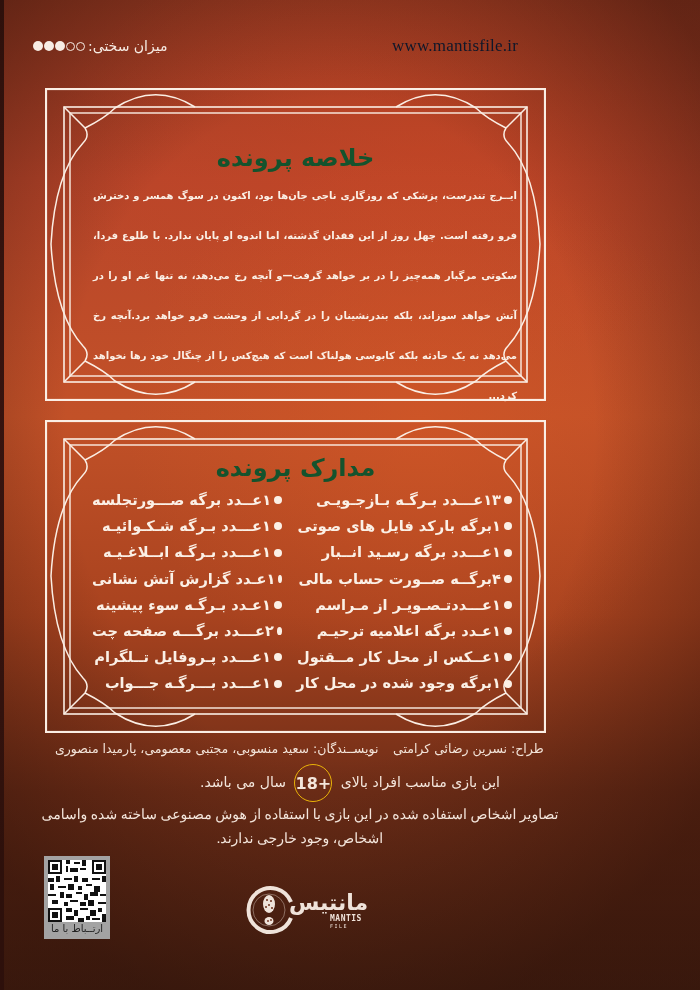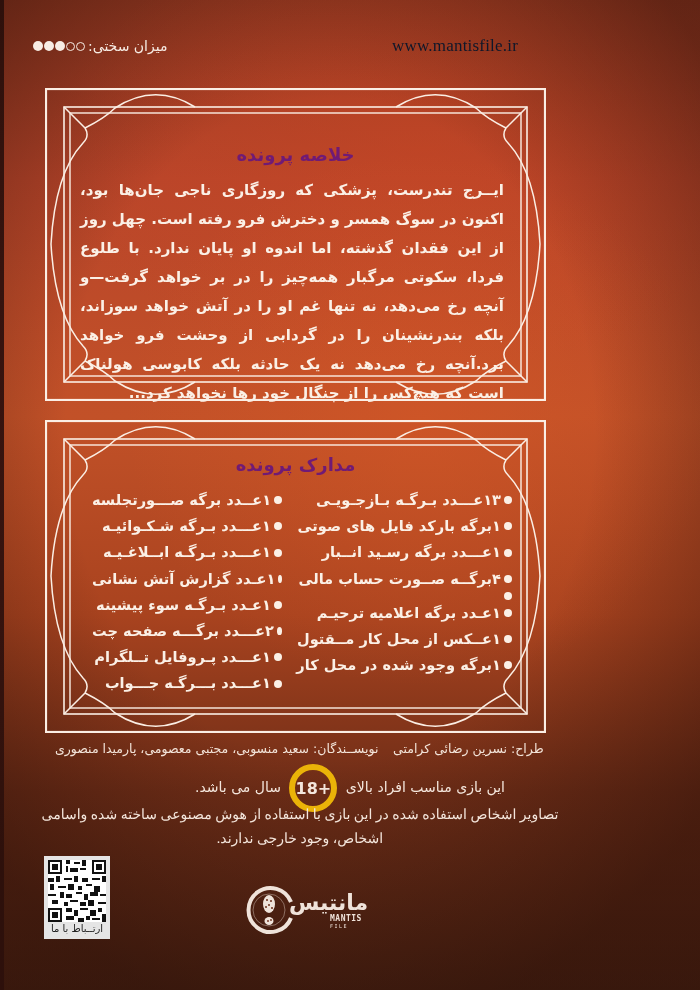--- a/index.html
+++ b/index.html
@@ -19,44 +19,44 @@
   .top-url { position: absolute; left: 392px; top: 36px; font-family: "Liberation Serif", serif; font-size: 17px; color: #0f172a; letter-spacing: 0.2px; }
   .difficulty { position: absolute; left: 33px; top: 38px; display: flex; align-items: center; direction: ltr; }
   .difficulty .dots { display: flex; gap: 1px; margin-right: 3px; }
   .dot { width: 10px; height: 10px; border-radius: 50%; box-sizing: border-box; display: inline-block; }
   .dot.filled { background: #f7ece4; }
   .dot.empty { border: 1.6px solid #f7ece4; width: 9px; height: 9px; margin-top: 1px; }
   .difficulty .label { font-size: 14px; direction: rtl; color: #f7ece4; }
 
   .frame { position: absolute; }
   .frame svg { position: absolute; left: 0; top: 0; }
-  .frame-title { position: absolute; left: 0; width: 100%; text-align: center; font-weight: bold; font-size: 18px; color: #701a75; direction: rtl; }
+  .frame-title { position: absolute; left: 0; width: 100%; text-align: center; font-weight: bold; font-size: 24px; color: #14532d; direction: rtl; }
 
   .summary-text {
-    position: absolute; left: 80px; top: 176px; width: 424px;
+    position: absolute; left: 93px; top: 176px; width: 424px;
     direction: rtl; text-align: justify; text-align-last: right;
-    font-size: 15px; line-height: 29px; font-weight: bold; color: #fbf0e6;
+    font-size: 10px; line-height: 40px; font-weight: bold; color: #fbf0e6;
   }
 
   .docs { position: absolute; left: 92px; top: 487px; width: 420px; display: flex; direction: rtl; justify-content: space-between; }
   .docs ul { list-style: none; margin: 0; padding: 0; }
   .docs li { font-size: 14.6px; font-weight: bold; line-height: 26.2px; white-space: nowrap; color: #fbf0e6; display: flex; align-items: center; }
   .docs li .bullet { width: 8px; height: 8px; border-radius: 50%; background: #fbf0e6; display: inline-block; margin-left: 3px; }
   .docs .col-right { width: 222px; text-align: center; }
   .docs .col-left { width: 190px; }
 
   .credits { position: absolute; top: 741px; font-size: 12.5px; direction: rtl; color: #f3e4d9; white-space: nowrap; }
   .credit-designer { left: 393px; }
   .credit-writers { left: 55px; }
 
   .age-line { position: absolute; left: 0; width: 700px; top: 764px; text-align: center; direction: rtl; font-size: 14px; color: #f4e6dc; }
-  .age-line .age-badge { display: inline-flex; align-items: center; justify-content: center; width: 36px; height: 36px; border: 6px solid #eab308; border-radius: 50%; font-weight: bold; font-size: 16px; vertical-align: middle; margin: 0 4px; direction: ltr; }
+  .age-line .age-badge { display: inline-flex; align-items: center; justify-content: center; width: 36px; height: 36px; border: 1px solid #eab308; border-radius: 50%; font-weight: bold; font-size: 16px; vertical-align: middle; margin: 0 4px; direction: ltr; }
   .disclaimer { position: absolute; left: 40px; width: 520px; top: 803px; text-align: center; direction: rtl; font-size: 14px; line-height: 24px; color: #f4e6dc; font-family: Liberation Serif, serif; }
 
-  .qr { position: absolute; left: 44px; top: 856px; width: 66px; height: 83px; background: #e5e5e5; box-sizing: border-box; padding: 4px 4px 0 4px; }
+  .qr { position: absolute; left: 44px; top: 856px; width: 66px; height: 83px; background: #a3a3a3; box-sizing: border-box; padding: 4px 4px 0 4px; }
   .qr svg { display: block; }
   .qr .qr-label { font-size: 10px; color: #222; text-align: center; direction: rtl; margin-top: 1px; }
 
   .logo { position: absolute; left: 241px; top: 882px; width: 120px; height: 56px; }
   .logo .wordmark { position: absolute; left: 48px; top: 8px; font-weight: bold; font-size: 22px; color: #efe3da; direction: rtl; letter-spacing: -1px; }
   .logo .sub { position: absolute; left: 89px; top: 32px; font-family: "DejaVu Sans Mono", monospace; font-weight: bold; font-size: 8px; color: #efe3da; letter-spacing: 0.5px; }
   .logo .sub2 { position: absolute; left: 89px; top: 41px; font-family: "DejaVu Sans Mono", monospace; font-size: 5px; color: #efe3da; letter-spacing: 1.5px; }
 </style>
 </head>
 <body>
@@ -120,20 +120,21 @@
     <li>
         <span class="bullet"></span>
         <span>۱عـــدد برگه رسـید انــبار</span>
       </li>
     <li>
         <span class="bullet"></span>
         <span>۴برگــه صــورت حساب مالی</span>
       </li>
     <li>
         <span class="bullet"></span>
+        <span>۱عـــددتـصـویـر از مـراسم</span>
       </li>
     <li>
         <span class="bullet"></span>
         <span>۱عـدد برگه اعلامیه ترحیـم</span>
       </li>
     <li>
         <span class="bullet"></span>
         <span>۱عــکس از محل کار مــقتول</span>
       </li>
     <li>

